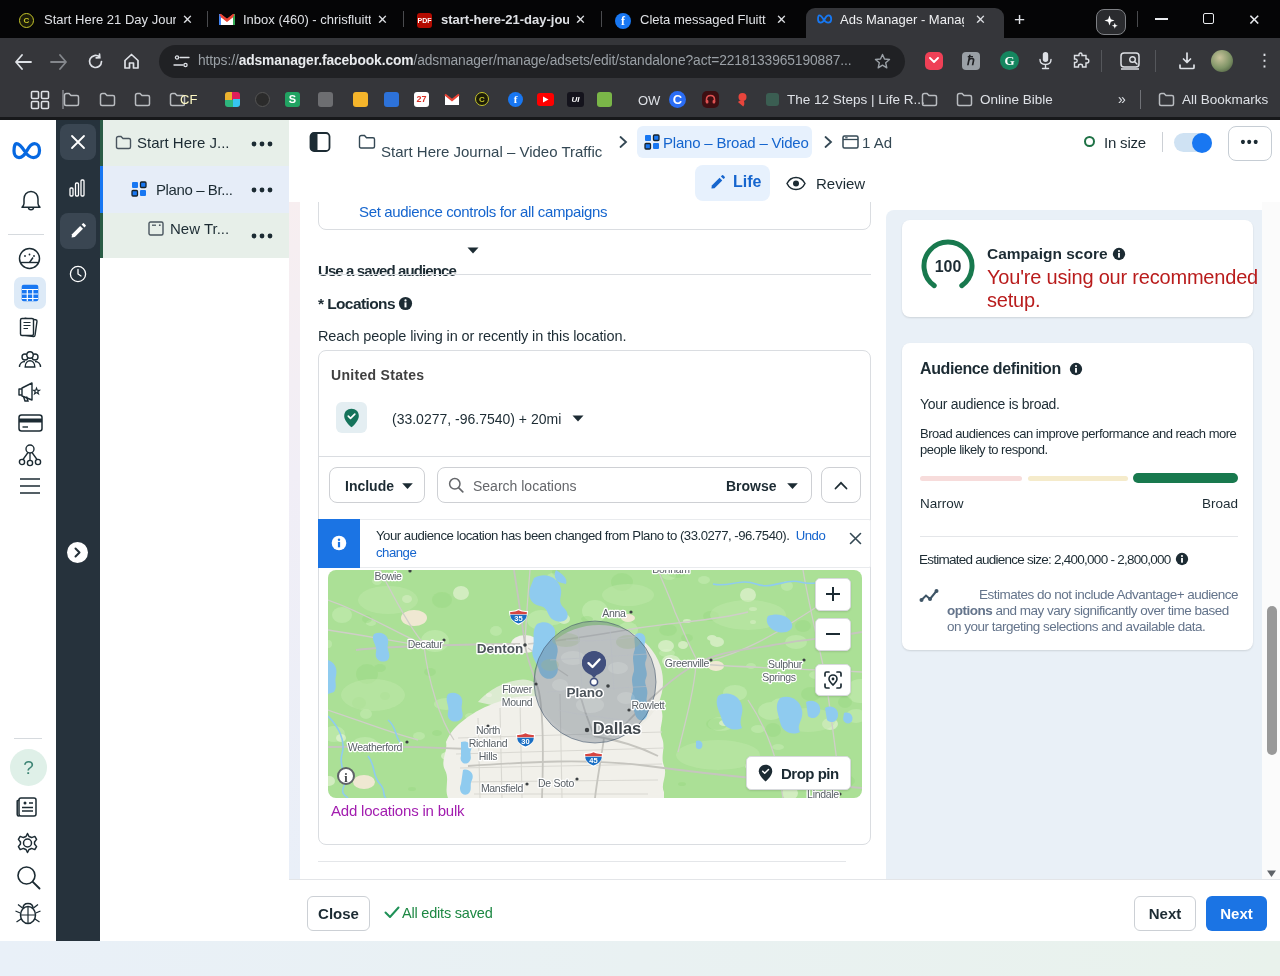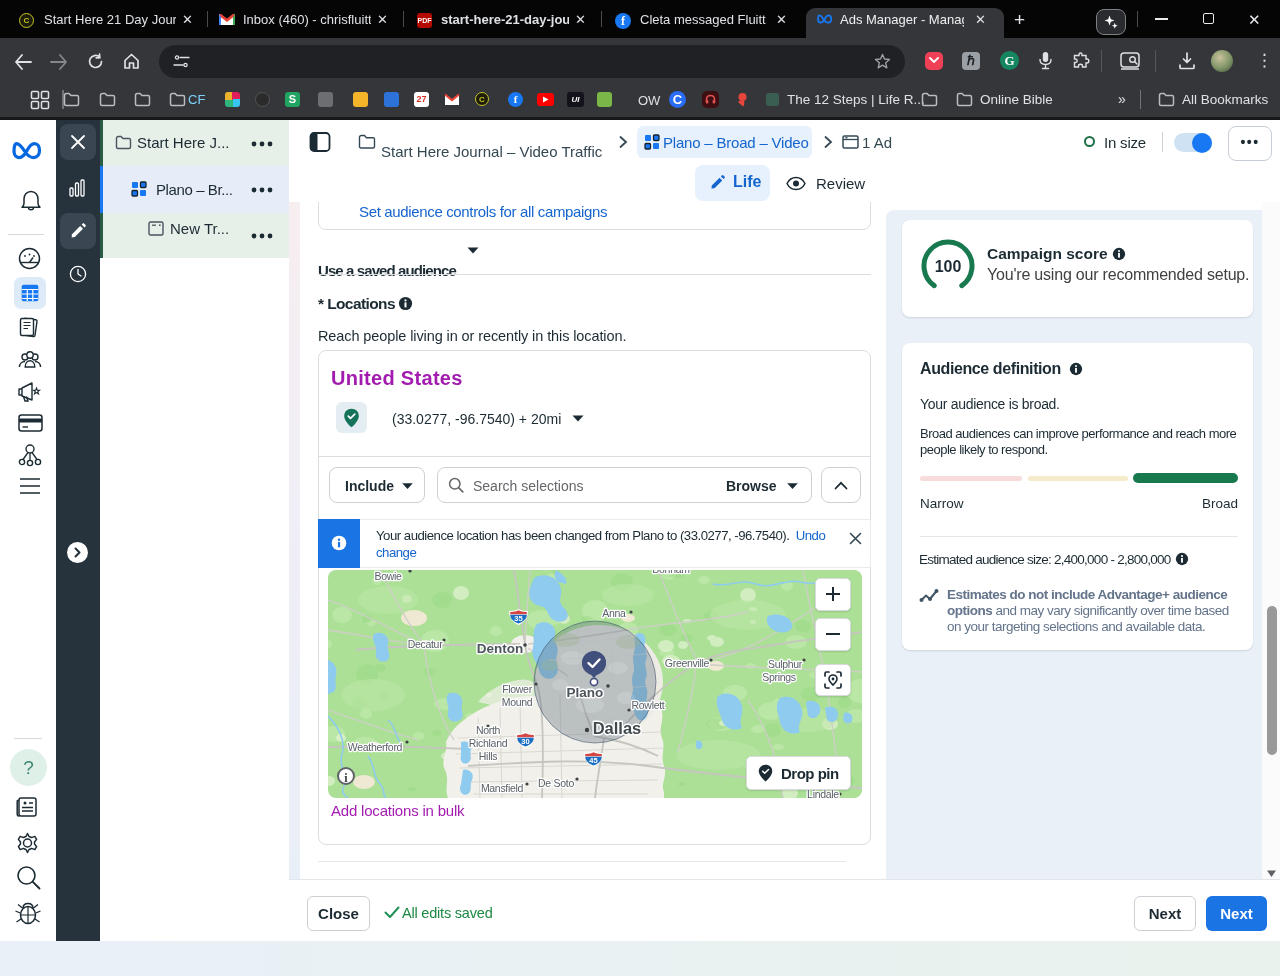--- a/index.html
+++ b/index.html
@@ -73,20 +73,21 @@
       <path d="M2 7.5 L8.5 1.5 L15 7.5 L15 15 L10.5 15 L10.5 10 L6.5 10 L6.5 15 L2 15 Z" fill="none" stroke="#dee1e6" stroke-width="1.7" stroke-linejoin="round"></path>
     </svg>
 
   <div class="abs" style="left:159px;top:7px;width:746px;height:33px;background:#202124;border-radius:17px;"></div>
   <svg class="abs" style="left:173px;top:16px;" width="17" height="15" viewBox="0 0 17 15">
       <circle cx="4" cy="3.5" r="1.6" fill="none" stroke="#dee1e6" stroke-width="1.3"></circle>
       <path d="M7 3.5 L16 3.5" stroke="#dee1e6" stroke-width="1.3" stroke-linecap="round"></path>
       <circle cx="12.5" cy="11" r="1.6" fill="none" stroke="#dee1e6" stroke-width="1.3"></circle>
       <path d="M1 11 L10 11" stroke="#dee1e6" stroke-width="1.3" stroke-linecap="round"></path>
     </svg>
+  <div class="abs" style="left:198px;top:15px;font-size:13.8px;letter-spacing:-0.1px;color:#9aa0a6;white-space:nowrap;">https://<span style="color:#e8eaed;font-weight:bold;">adsmanager.facebook.com</span>/adsmanager/manage/adsets/edit/standalone?act=2218133965190887...</div>
   <svg class="abs" style="left:874px;top:15px;" width="17" height="17" viewBox="0 0 17 17">
       <path d="M8.5 1.5 L10.5 6 L15.5 6.5 L11.7 9.8 L12.8 14.8 L8.5 12.2 L4.2 14.8 L5.3 9.8 L1.5 6.5 L6.5 6 Z" fill="none" stroke="#9aa0a6" stroke-width="1.4" stroke-linejoin="round"></path>
     </svg>
 
   <div class="abs" style="left:925px;top:14px;width:18px;height:18px;background:#ef4056;border-radius:5px;"></div>
   <svg class="abs" style="left:929px;top:19px;" width="10" height="8" viewBox="0 0 10 8">
       <path d="M1 1 L5 5 L9 1" fill="none" stroke="#fff" stroke-width="1.8" stroke-linecap="round" stroke-linejoin="round"></path>
     </svg>
   <div class="abs" style="left:962px;top:14px;width:18px;height:18px;background:#9aa0a6;border-radius:4px;color:#202124;font-size:13px;text-align:center;line-height:18px;font-weight:bold;">ℏ</div>
   <div class="abs" style="left:1000px;top:13px;width:19px;height:19px;background:#15865f;border-radius:50%;color:#fff;font-size:13px;text-align:center;line-height:19px;font-weight:bold;font-family:'Liberation Serif',serif;">G</div>
@@ -126,21 +127,21 @@
     </svg>
   <svg class="abs" style="left:99px;top:54px;" width="17" height="15" viewBox="0 0 17 15">
       <path d="M1.5 3.5 Q1.5 1.5 3.5 1.5 L6 1.5 L8 3.5 L14 3.5 Q15.5 3.5 15.5 5 L15.5 12 Q15.5 13.5 14 13.5 L3 13.5 Q1.5 13.5 1.5 12 Z" fill="none" stroke="#b9bcc0" stroke-width="1.5"></path>
     </svg>
   <svg class="abs" style="left:134px;top:54px;" width="17" height="15" viewBox="0 0 17 15">
       <path d="M1.5 3.5 Q1.5 1.5 3.5 1.5 L6 1.5 L8 3.5 L14 3.5 Q15.5 3.5 15.5 5 L15.5 12 Q15.5 13.5 14 13.5 L3 13.5 Q1.5 13.5 1.5 12 Z" fill="none" stroke="#b9bcc0" stroke-width="1.5"></path>
     </svg>
   <svg class="abs" style="left:169px;top:54px;" width="17" height="15" viewBox="0 0 17 15">
       <path d="M1.5 3.5 Q1.5 1.5 3.5 1.5 L6 1.5 L8 3.5 L14 3.5 Q15.5 3.5 15.5 5 L15.5 12 Q15.5 13.5 14 13.5 L3 13.5 Q1.5 13.5 1.5 12 Z" fill="none" stroke="#b9bcc0" stroke-width="1.5"></path>
     </svg>
-  <div class="abs" style="left:188px;top:54px;font-size:13px;color:#7dd3fc;">CF</div>
+  <div class="abs" style="left:180px;top:54px;font-size:13px;color:#fef9c3;">CF</div>
 
   <div class="abs" style="left:225px;top:54px;width:15px;height:15px;border-radius:3px;background:conic-gradient(#e01e5a 0 25%,#36c5f0 0 50%,#2eb67d 0 75%,#ecb22e 0);"></div>
   <div class="abs" style="left:255px;top:54px;width:15px;height:15px;border-radius:50%;background:#2b2b2b;border:1px solid #555;"></div>
   <div class="abs" style="left:285px;top:54px;width:15px;height:15px;border-radius:3px;background:#21a362;color:#fff;font-size:11px;font-weight:bold;text-align:center;line-height:15px;">S</div>
   <div class="abs" style="left:318px;top:54px;width:15px;height:15px;border-radius:3px;background:#6d6e71;"></div>
   <div class="abs" style="left:353px;top:54px;width:15px;height:15px;border-radius:3px;background:#f5b52b;"></div>
   <div class="abs" style="left:384px;top:54px;width:15px;height:15px;border-radius:3px;background:#2d72d9;"></div>
   <div class="abs" style="left:414px;top:54px;width:15px;height:15px;border-radius:3px;background:#fff;color:#d93025;font-size:9px;font-weight:bold;text-align:center;line-height:15px;">27</div>
   <svg class="abs" style="left:444px;top:55px;" width="16" height="13" viewBox="0 0 16 13">
       <path d="M1 12 L1 2 L8 7.5 L15 2 L15 12 Z" fill="#fff"></path>
@@ -353,21 +354,21 @@
 <div class="abs" style="left:318px;top:274px;width:553px;height:1px;background:#dadde1;"></div>
 <div class="abs" style="left:318px;top:295px;font-size:15.5px;letter-spacing:-0.6px;font-weight:bold;color:#1c2b33;">* Locations</div>
 <svg class="abs" style="left:398px;top:296px;" width="15" height="15" viewBox="0 0 15 15">
     <circle cx="7.5" cy="7.5" r="6.6" fill="#1c2b33"></circle>
     <circle cx="7.5" cy="4.4" r="1.1" fill="#fff"></circle>
     <rect x="6.5" y="6.4" width="2" height="5" fill="#fff"></rect>
   </svg>
 <div class="abs" style="left:318px;top:328px;font-size:14.5px;letter-spacing:-0.1px;color:#1c2b33;">Reach people living in or recently in this location.</div>
 
 <div class="abs" style="left:318px;top:350px;width:553px;height:495px;border:1px solid #dadde1;border-radius:8px;"></div>
-<div class="abs" style="left:331px;top:367px;font-size:20px;letter-spacing:0.3px;font-weight:bold;color:#a21caf;">United States</div>
+<div class="abs" style="left:331px;top:367px;font-size:14px;letter-spacing:0.3px;font-weight:bold;color:#404040;">United States</div>
 <div class="abs" style="left:336px;top:402px;width:31px;height:31px;background:#e4eef2;border-radius:6px;"></div>
 <svg class="abs" style="left:343px;top:408px;" width="17" height="20" viewBox="0 0 17 20">
     <path d="M8.5 0.8 C12.8 0.8 15.8 3.8 15.8 8 C15.8 11.8 12 16.5 8.5 19.3 C5 16.5 1.2 11.8 1.2 8 C1.2 3.8 4.2 0.8 8.5 0.8 Z" fill="#15735b"></path>
     <path d="M5.3 8.2 L7.5 10.4 L11.8 6.1" fill="none" stroke="#fff" stroke-width="1.7" stroke-linecap="round" stroke-linejoin="round"></path>
   </svg>
 <div class="abs" style="left:392px;top:411px;font-size:14px;color:#1c2b33;">(33.0277, -96.7540) + 20mi</div>
 <svg class="abs" style="left:571px;top:414px;" width="14" height="9" viewBox="0 0 14 9">
     <path d="M1.5 1.5 L7 7.5 L12.5 1.5 Z" fill="#1c2b33"></path>
   </svg>
 <div class="abs" style="left:319px;top:456px;width:551px;height:1px;background:#dadde1;"></div>
@@ -375,21 +376,21 @@
 <div class="abs" style="left:329px;top:467px;width:96px;height:36px;border:1px solid #ced0d4;border-radius:8px;"></div>
 <div class="abs" style="left:345px;top:478px;font-size:14px;font-weight:bold;color:#1c2b33;">Include</div>
 <svg class="abs" style="left:401px;top:482px;" width="13" height="8" viewBox="0 0 13 8">
     <path d="M1.2 1.2 L6.5 7 L11.8 1.2 Z" fill="#1c2b33"></path>
   </svg>
 <div class="abs" style="left:437px;top:467px;width:375px;height:36px;border:1px solid #ced0d4;border-radius:8px;"></div>
 <svg class="abs" style="left:448px;top:477px;" width="16" height="16" viewBox="0 0 16 16">
     <circle cx="6.8" cy="6.8" r="5.2" fill="none" stroke="#65676b" stroke-width="1.5"></circle>
     <path d="M10.8 10.8 L14.8 14.8" stroke="#65676b" stroke-width="1.7" stroke-linecap="round"></path>
   </svg>
-<div class="abs" style="left:473px;top:478px;font-size:14px;color:#65676b;">Search selections</div>
+<div class="abs" style="left:473px;top:478px;font-size:14px;color:#65676b;">Search locations</div>
 <div class="abs" style="left:726px;top:478px;font-size:14px;color:#1c2b33;font-weight:bold;">Browse</div>
 <svg class="abs" style="left:786px;top:482px;" width="13" height="8" viewBox="0 0 13 8">
     <path d="M1.2 1.2 L6.5 7 L11.8 1.2 Z" fill="#1c2b33"></path>
   </svg>
 <div class="abs" style="left:821px;top:467px;width:40px;height:36px;border:1px solid #ced0d4;border-radius:8px;"></div>
 <svg class="abs" style="left:834px;top:481px;" width="14" height="9" viewBox="0 0 14 9">
     <path d="M1.5 7.5 L7 1.8 L12.5 7.5" fill="none" stroke="#1c2b33" stroke-width="1.8" stroke-linecap="round"></path>
   </svg>
 
 <div class="abs" style="left:318px;top:519px;width:553px;height:49px;background:#fff;border:1px solid #e9ebee;border-radius:2px;"></div>
@@ -733,21 +734,21 @@
 <svg class="abs" style="left:921px;top:239px;" width="54" height="54" viewBox="0 0 54 54">
     <path d="M13.23 46.66 A24 24 0 1 1 40.77 46.66" fill="none" stroke="#18794e" stroke-width="5" stroke-linecap="round"></path>
     <text x="27" y="33" text-anchor="middle" font-size="16" font-weight="bold" fill="#1c2b33" font-family="Liberation Sans,sans-serif">100</text>
   </svg>
 <div class="abs" style="left:987px;top:245px;font-size:15.5px;font-weight:bold;color:#1c2b33;">Campaign score</div>
 <svg class="abs" style="left:1112px;top:247px;" width="14" height="14" viewBox="0 0 15 15">
     <circle cx="7.5" cy="7.5" r="6.6" fill="#1c2b33"></circle>
     <circle cx="7.5" cy="4.4" r="1.1" fill="#fff"></circle>
     <rect x="6.5" y="6.4" width="2" height="5" fill="#fff"></rect>
   </svg>
-<div class="abs" style="left:987px;top:266px;font-size:16px;letter-spacing:-0.2px;color:#404040;">You're using our recommended setup.</div>
+<div class="abs" style="left:987px;top:266px;font-size:20px;letter-spacing:-0.2px;color:#b91c1c;">You're using our recommended setup.</div>
 
 <div class="abs" style="left:902px;top:343px;width:351px;height:307px;background:#fff;border-radius:8px;box-shadow:0 1px 2px rgba(0,0,0,0.12);"></div>
 <div class="abs" style="left:920px;top:360px;font-size:16px;letter-spacing:-0.4px;font-weight:bold;color:#1c2b33;">Audience definition</div>
 <svg class="abs" style="left:1069px;top:362px;" width="14" height="14" viewBox="0 0 15 15">
     <circle cx="7.5" cy="7.5" r="6.6" fill="#1c2b33"></circle>
     <circle cx="7.5" cy="4.4" r="1.1" fill="#fff"></circle>
     <rect x="6.5" y="6.4" width="2" height="5" fill="#fff"></rect>
   </svg>
 <div class="abs" style="left:920px;top:396px;font-size:14px;letter-spacing:-0.3px;color:#1c2b33;">Your audience is broad.</div>
 <div class="abs" style="left:920px;top:426px;font-size:13px;letter-spacing:-0.5px;color:#1c2b33;line-height:16px;white-space:nowrap;">Broad audiences can improve performance and reach more<br>people likely to respond.</div>
@@ -762,21 +763,21 @@
     <circle cx="7.5" cy="7.5" r="6.6" fill="#1c2b33"></circle>
     <circle cx="7.5" cy="4.4" r="1.1" fill="#fff"></circle>
     <rect x="6.5" y="6.4" width="2" height="5" fill="#fff"></rect>
   </svg>
 <svg class="abs" style="left:919px;top:587px;" width="21" height="20" viewBox="0 0 21 20">
     <path d="M2.5 13 L7 8.5 L11 12 L17.5 4" fill="none" stroke="#3f5566" stroke-width="2"></path>
     <circle cx="2.5" cy="13" r="2" fill="#3f5566"></circle>
     <circle cx="11" cy="12" r="2" fill="#3f5566"></circle>
     <circle cx="17.5" cy="4" r="2" fill="#3f5566"></circle>
   </svg>
-<div class="abs" style="left:947px;top:587px;font-size:13.5px;letter-spacing:-0.5px;color:#64748b;line-height:15.8px;white-space:nowrap;"><span style="font-weight:bold;">Estimates do not include Advantage+ audience</span><br><span style="font-weight:bold;">options</span> and may vary significantly over time based<br>on your targeting selections and available data.</div>
+<div class="abs" style="left:947px;top:587px;font-size:13.5px;letter-spacing:-0.5px;color:#64748b;line-height:15.8px;white-space:nowrap;"><span style="font-weight:normal;margin-left:32px;">Estimates do not include Advantage+ audience</span><br><span style="font-weight:bold;">options</span> and may vary significantly over time based<br>on your targeting selections and available data.</div>
 
 <div class="abs" style="left:1262px;top:202px;width:18px;height:677px;background:#fbfbfb;"></div>
 <svg class="abs" style="left:1266px;top:191px;" width="11" height="9" viewBox="0 0 11 9">
     <path d="M5.5 1 L10 7.5 L1 7.5 Z" fill="#5f6368"></path>
   </svg>
 <div class="abs" style="left:1267px;top:606px;width:10px;height:149px;background:#999;border-radius:5px;"></div>
 <svg class="abs" style="left:1266px;top:869px;" width="11" height="9" viewBox="0 0 11 9">
     <path d="M5.5 8 L10 1.5 L1 1.5 Z" fill="#5f6368"></path>
   </svg>
 

